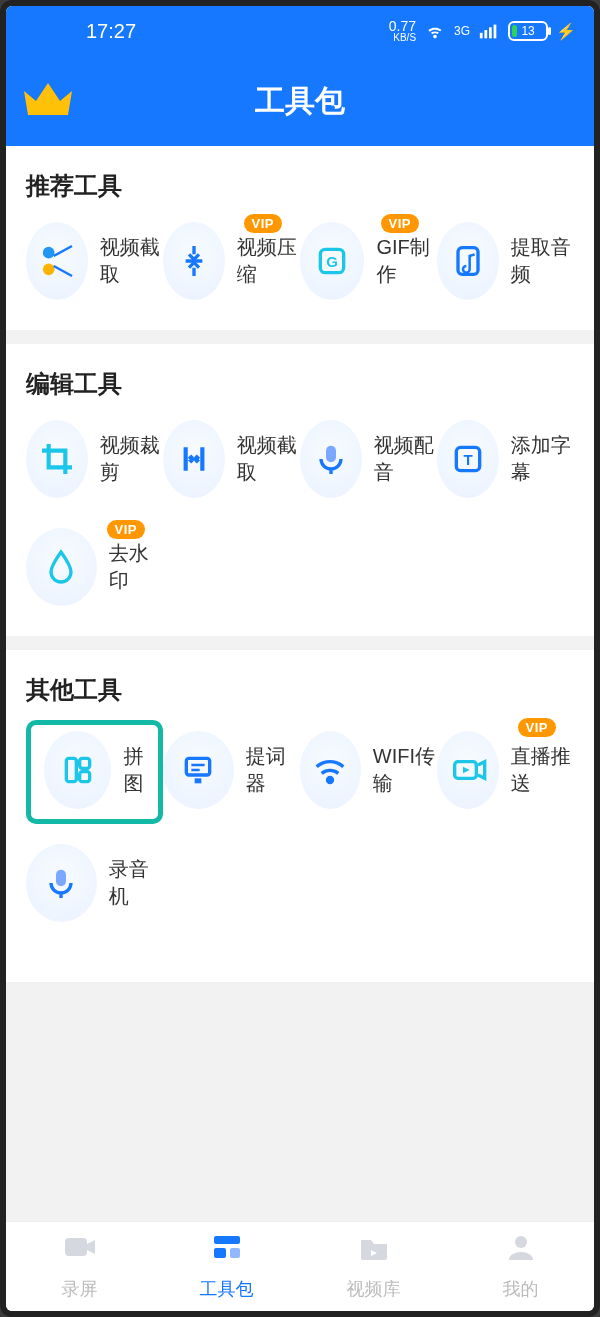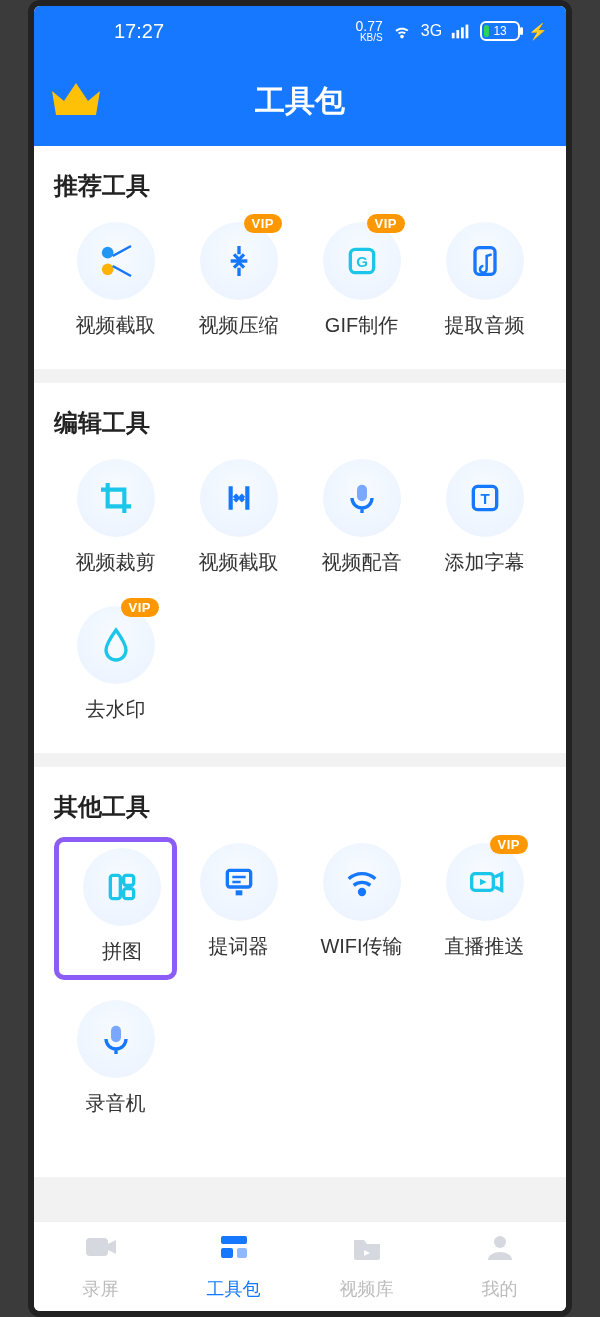--- a/index.html
+++ b/index.html
@@ -3,21 +3,21 @@
 <meta charset="utf-8">
 <style>
   * { box-sizing: border-box; margin: 0; padding: 0; }
   body {
     font-family: -apple-system, "PingFang SC", "Helvetica Neue", sans-serif;
     background: #3b3b3b;
     display: flex;
     justify-content: center;
   }
   .device {
-    width: 544px;
+    width: 600px;
     height: 1317px;
     background: #fff;
     border: 6px solid #222;
     border-radius: 12px;
     overflow: hidden;
     position: relative;
     display: flex;
     flex-direction: column;
   }
   .statusbar {
@@ -76,27 +76,26 @@
   .section:last-of-type{ margin-bottom:0; padding-bottom:60px;}
   .sec-title { font-size: 24px; font-weight: 700; color: #222; margin-bottom: 20px; }
   .grid {
     display: grid;
     grid-template-columns: repeat(4, 1fr);
     row-gap: 30px;
     column-gap: 0;
   }
   .tool {
     display: flex;
-    flex-direction: column;
     align-items: center;
     gap: 12px;
     position: relative;
   }
   .tool.highlight {
-    border: 5px solid #8b5cf6;
+    border: 5px solid #14b8a6;
     border-radius: 10px;
     padding: 6px 0 10px 13px;
     margin: -6px 0 -10px 0;
   }
   .iconwrap {
     width: 78px; height: 78px;
     border-radius: 50%;
     background: radial-gradient(circle at 50% 40%, #f7fbff 0%, #eaf2ff 100%);
     display: flex; align-items: center; justify-content: center;
   }
@@ -144,21 +143,21 @@
     <div class="sb-right">
       <div class="sb-kbs">
         <span class="v">0.77</span>
         <span class="u">KB/S</span>
       </div>
       <span class="wifi-icon">
         <svg viewBox="0 0 24 24" width="22" height="22" fill="#fff">
             <path d="M12 20c1.1 0 2-.9 2-2s-.9-2-2-2-2 .9-2 2 .9 2 2 2zm-4.24-5.76l1.41 1.41C10.1 14.73 11.03 14.5 12 14.5s1.9.23 2.83.65l1.41-1.41C14.93 12.9 13.5 12.5 12 12.5s-2.93.4-4.24 1.24zm-2.83-2.83l1.41 1.41C8.21 11.07 10.03 10.5 12 10.5s3.79.57 5.66 1.82l1.41-1.41C16.86 9.14 14.5 8.5 12 8.5s-4.86.64-7.07 2.41z"></path>
           </svg>
       </span>
-      <span style="font-size:16px;text-align:center;">3G</span>
+      <span style="font-size:12px;text-align:center;">3G</span>
       <span class="signal-icon">
         <svg viewBox="0 0 24 24" width="22" height="22" fill="#fff">
             <rect x="2" y="14" width="3" height="6"></rect>
             <rect x="7" y="11" width="3" height="9"></rect>
             <rect x="12" y="8" width="3" height="12"></rect>
             <rect x="17" y="5" width="3" height="15"></rect>
           </svg>
       </span>
       <div class="batt">
         <div class="batt-shell">

